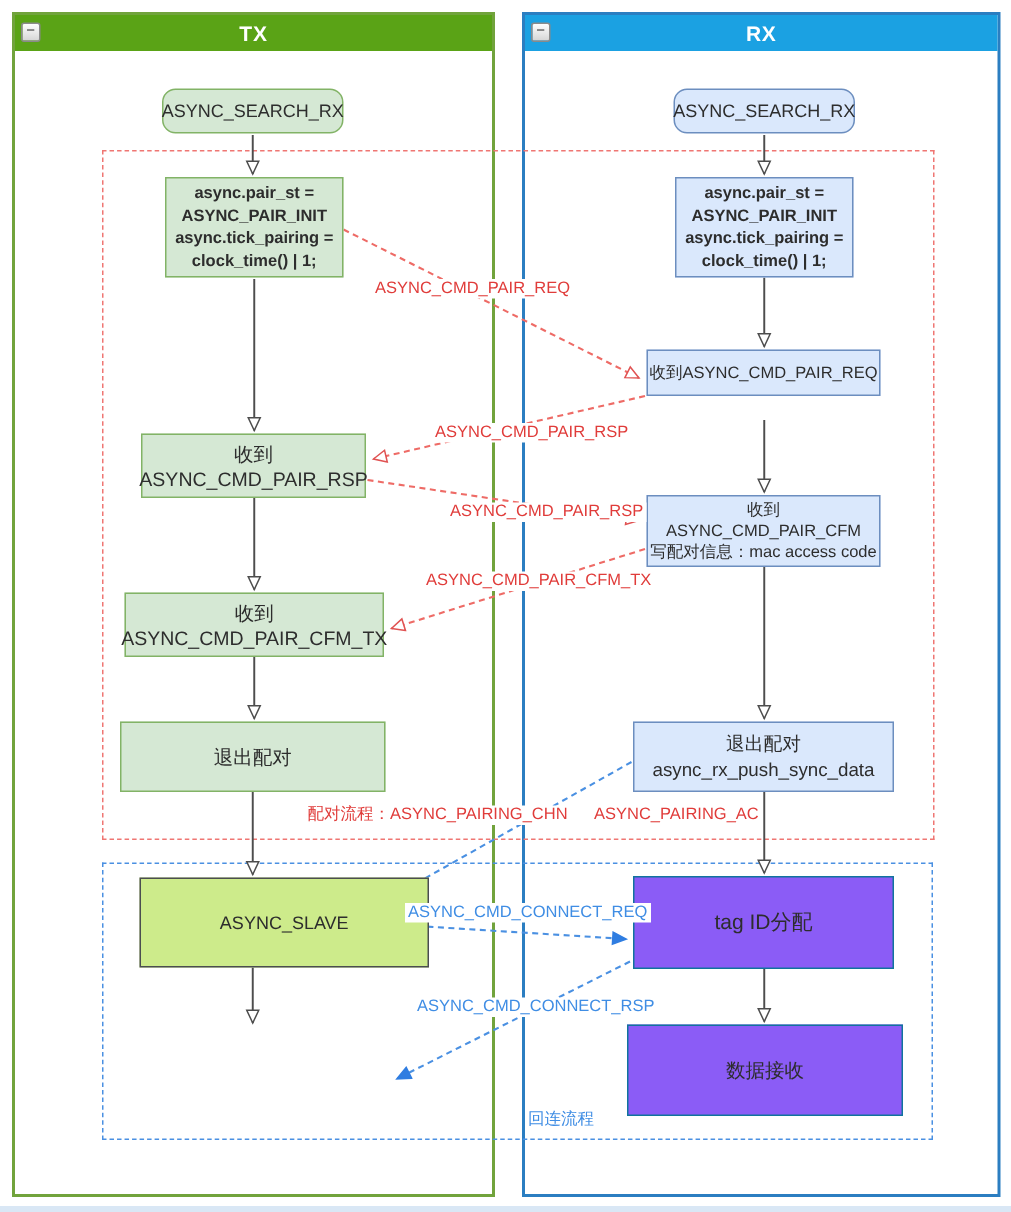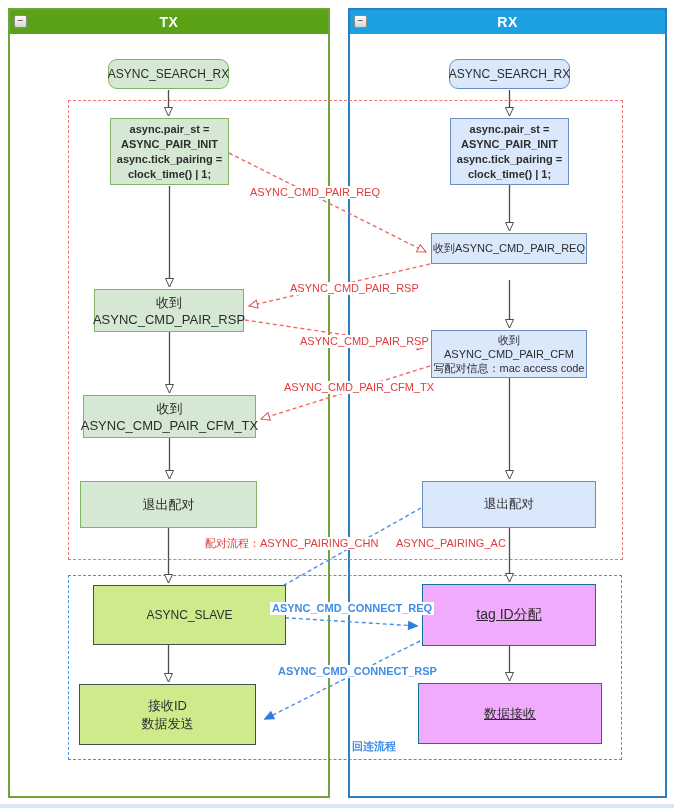--- a/index.html
+++ b/index.html
@@ -23,27 +23,27 @@
   .dashed-group.pairing{left:68px;top:100px;width:555px;height:460px;border:1.5px dashed #ef7673;}
   .dashed-group.reconnect{left:68px;top:575px;width:554px;height:185px;border:1.5px dashed #4a90e2;}
   svg.arrows{position:absolute;left:0;top:0;pointer-events:none;}
   .node{
     position:absolute;box-sizing:border-box;display:flex;flex-direction:column;
     align-items:center;justify-content:center;color:#2d2d2d;cursor:default;
   }
   .node.green{background:#d5e8d4;border:1px solid #82b366;}
   .node.blue{background:#dae8fc;border:1px solid #6c8ebf;}
   .node.lime{background:#cdeb8b;border:1px solid #4a4d50;}
-  .node.cyan{background:#f0abfc;border:1px solid #10739e;text-decoration:underline;}
+  .node.cyan{background:#8b5cf6;border:1px solid #10739e;}
   .node.rounded{border-radius:9px;}
   .edge-label{
     position:absolute;font-size:11px;background:#ffffff;padding:0 2px;white-space:nowrap;line-height:13px;
   }
   .edge-label.red{color:#e03c3a;}
-  .edge-label.blu{color:#3f8de4;font-weight:bold;}
+  .edge-label.blu{color:#3f8de4;}
   .pair-label{position:absolute;font-size:12px;color:#333;background:#fff;padding:0 1px;line-height:13px;margin-top:48px;}
   .bottom-strip{position:absolute;left:0;bottom:0;width:100%;height:4px;background:#d9e7f5;}
 </style>
 </head>
 <body>
 
 <div id="canvas">
 
   <div class="lane tx">
     <div class="lane-header">
@@ -109,41 +109,38 @@
   <div class="node green" style="left:94px;top:289px;width:150px;height:43px;font-size:13px;line-height:17px;">
     <span>收到</span>
     <span>ASYNC_CMD_PAIR_RSP</span>
   </div>
   <div class="node green" style="left:83px;top:395px;width:173px;height:43px;font-size:13px;line-height:17px;">
     <span>收到</span>
     <span>ASYNC_CMD_PAIR_CFM_TX</span>
   </div>
   <div class="node green" style="left:80px;top:481px;width:177px;height:47px;font-size:13px;">退出配对</div>
   <div class="node lime" style="left:93px;top:585px;width:193px;height:60px;font-size:12px;">ASYNC_SLAVE</div>
-  <div class="node lime" style="left:79px;top:684px;width:177px;height:61px;font-size:13px;line-height:18px;">
-    <span>接收ID</span>
-    <span>数据发送</span>
-  </div>
 
   <div class="node blue rounded" style="left:449px;top:59px;width:121px;height:30px;font-size:12px;">ASYNC_SEARCH_RX</div>
   <div class="pair-label" style="left:514px;top:88px;">pair</div>
   <div class="node blue" style="left:450px;top:118px;width:119px;height:67px;font-size:11px;font-weight:bold;line-height:15px;">
     <span>async.pair_st =</span>
     <span>ASYNC_PAIR_INIT</span>
     <span>async.tick_pairing =</span>
     <span>clock_time() | 1;</span>
   </div>
   <div class="node blue" style="left:431px;top:233px;width:156px;height:31px;font-size:11px;">收到ASYNC_CMD_PAIR_REQ</div>
   <div class="node blue" style="left:431px;top:330px;width:156px;height:48px;font-size:11px;line-height:14px;">
     <span>收到</span>
     <span>ASYNC_CMD_PAIR_CFM</span>
     <span>写配对信息：mac access code</span>
   </div>
   <div class="node blue" style="left:422px;top:481px;width:174px;height:47px;font-size:12.5px;line-height:17px;">
     <span>退出配对</span>
+    <span>async_rx_push_sync_data</span>
   </div>
   <div class="node cyan" style="left:422px;top:584px;width:174px;height:62px;font-size:14px;">tag ID分配</div>
   <div class="node cyan" style="left:418px;top:683px;width:184px;height:61px;font-size:13px;">数据接收</div>
 
   <div class="edge-label red" style="left:248px;top:186px;">ASYNC_CMD_PAIR_REQ</div>
   <div class="edge-label red" style="left:288px;top:282px;">ASYNC_CMD_PAIR_RSP</div>
   <div class="edge-label red" style="left:298px;top:335px;">ASYNC_CMD_PAIR_RSP</div>
   <div class="edge-label red" style="left:282px;top:381px;">ASYNC_CMD_PAIR_CFM_TX</div>
   <div class="edge-label red" style="left:203px;top:537px;">配对流程：ASYNC_PAIRING_CHN</div>
   <div class="edge-label red" style="left:394px;top:537px;text-align:right;">ASYNC_PAIRING_AC</div>

